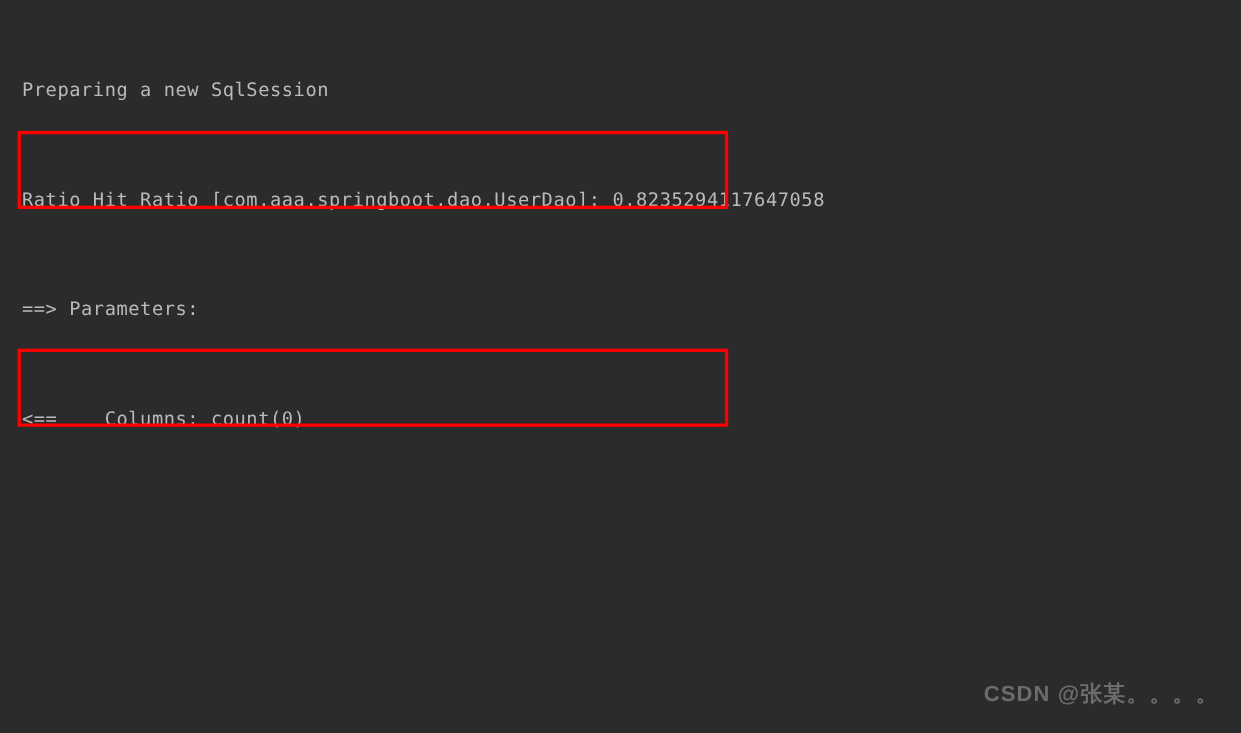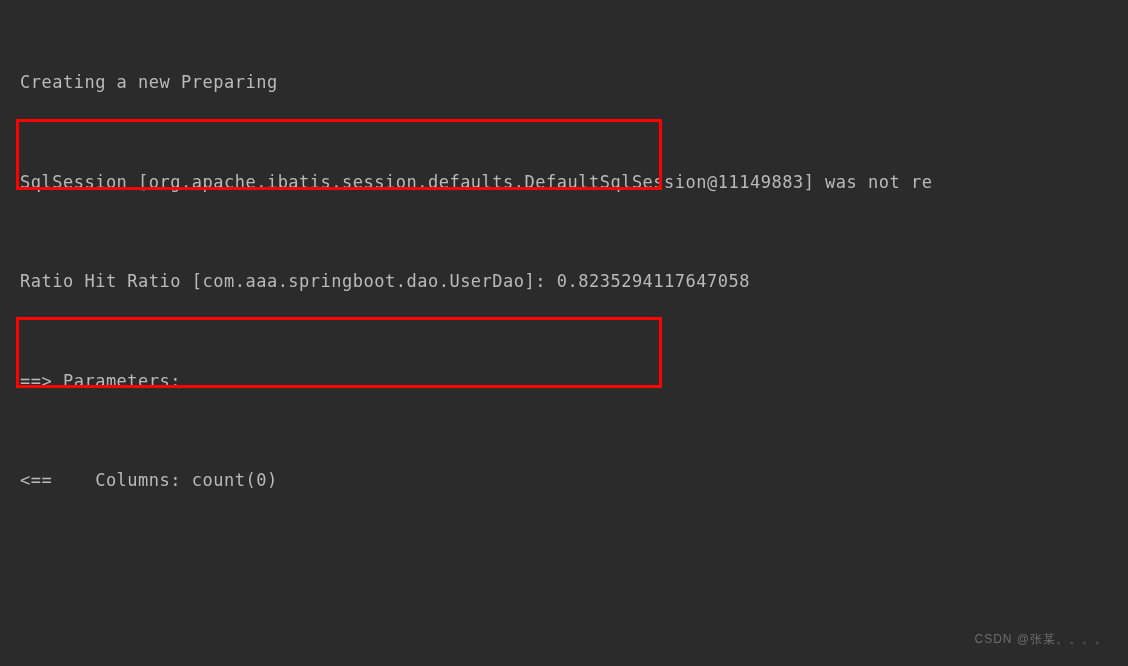--- a/index.html
+++ b/index.html
@@ -44,32 +44,32 @@
       left: 16px;
       top: 317px;
       width: 646px;
       height: 71px;
     }
     .watermark {
       position: absolute;
       bottom: 15px;
       right: 20px;
       color: #888888;
-      font-size: 12px;
+      font-size: 20px;
       font-family: sans-serif;
       letter-spacing: 1px;
       opacity: 0.7;
+      font-weight: bold;
     }
   </style>
 </head>
 <body>
 
 <div class="console">
-  <div class="line">Creating a new Preparing</div>
-  <div class="line">SqlSession [org.apache.ibatis.session.defaults.DefaultSqlSession@11149883] was not re</div>
+  <div class="line">Preparing a new SqlSession</div>
   <div class="line">Ratio Hit Ratio [com.aaa.springboot.dao.UserDao]: 0.8235294117647058</div>
   <div class="line">==&gt; Parameters: </div>
   <div class="line">&lt;==    Columns: count(0)</div>
   
   
   
   
   
   
   

